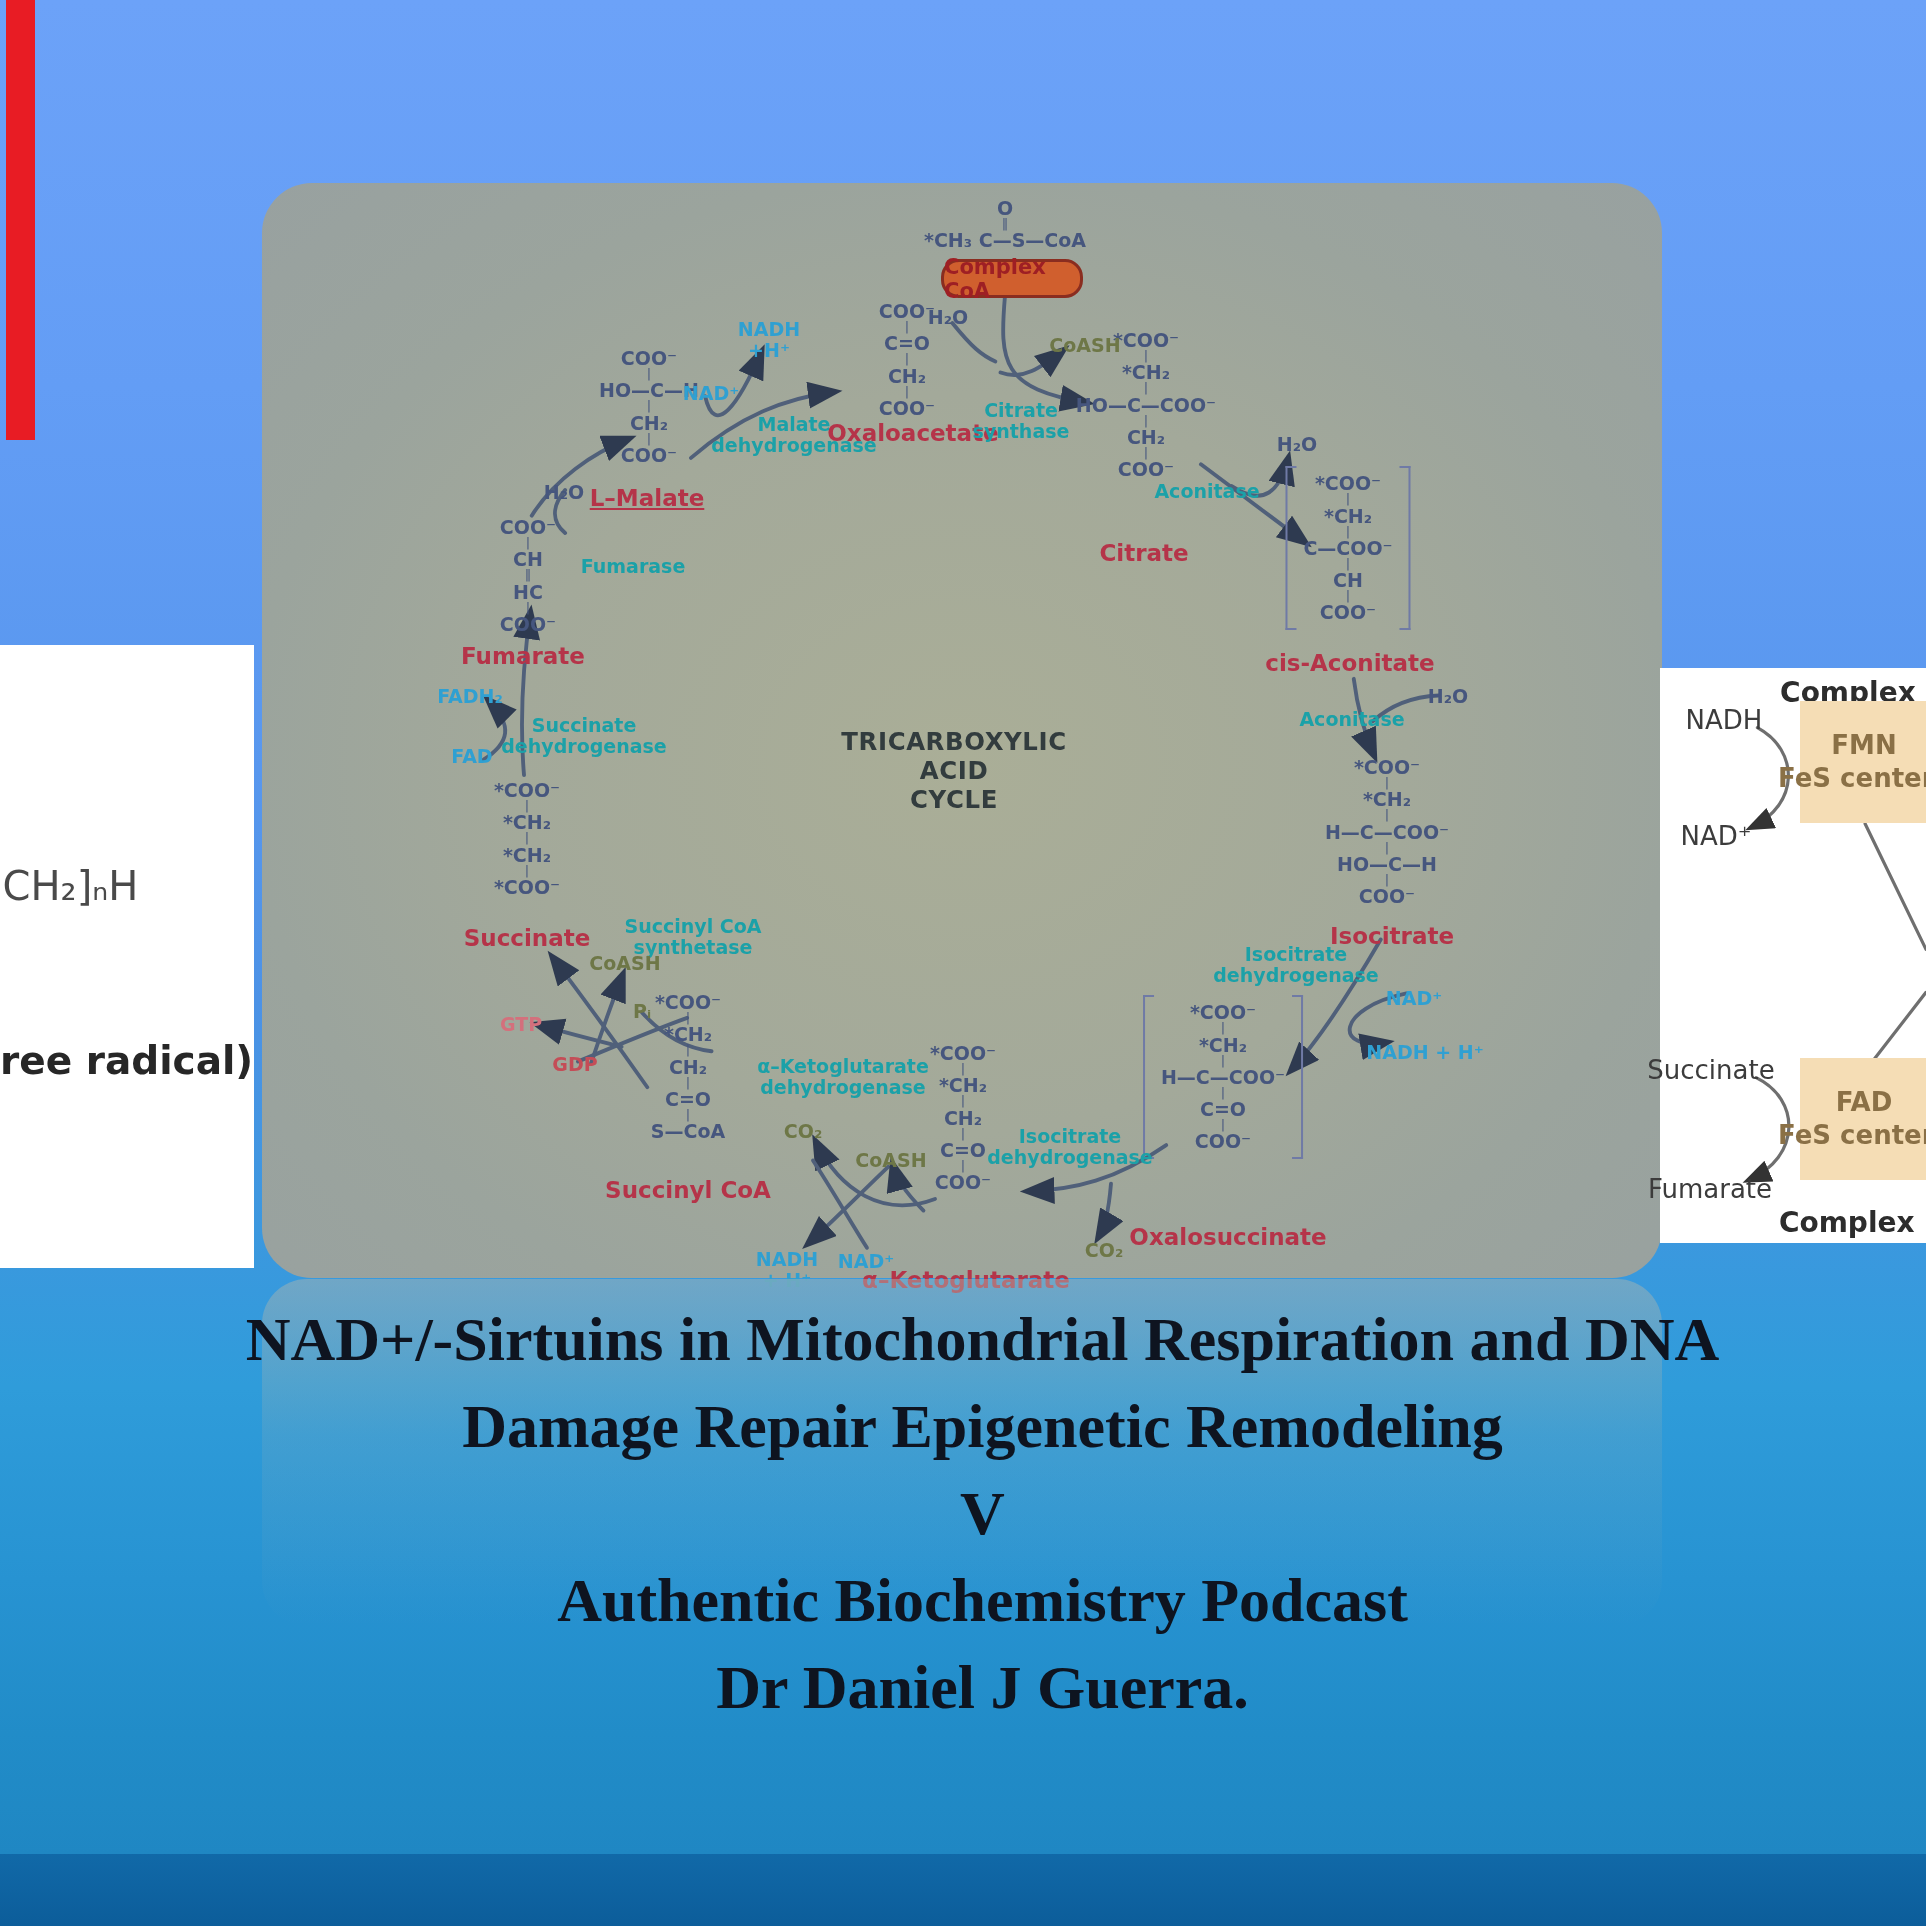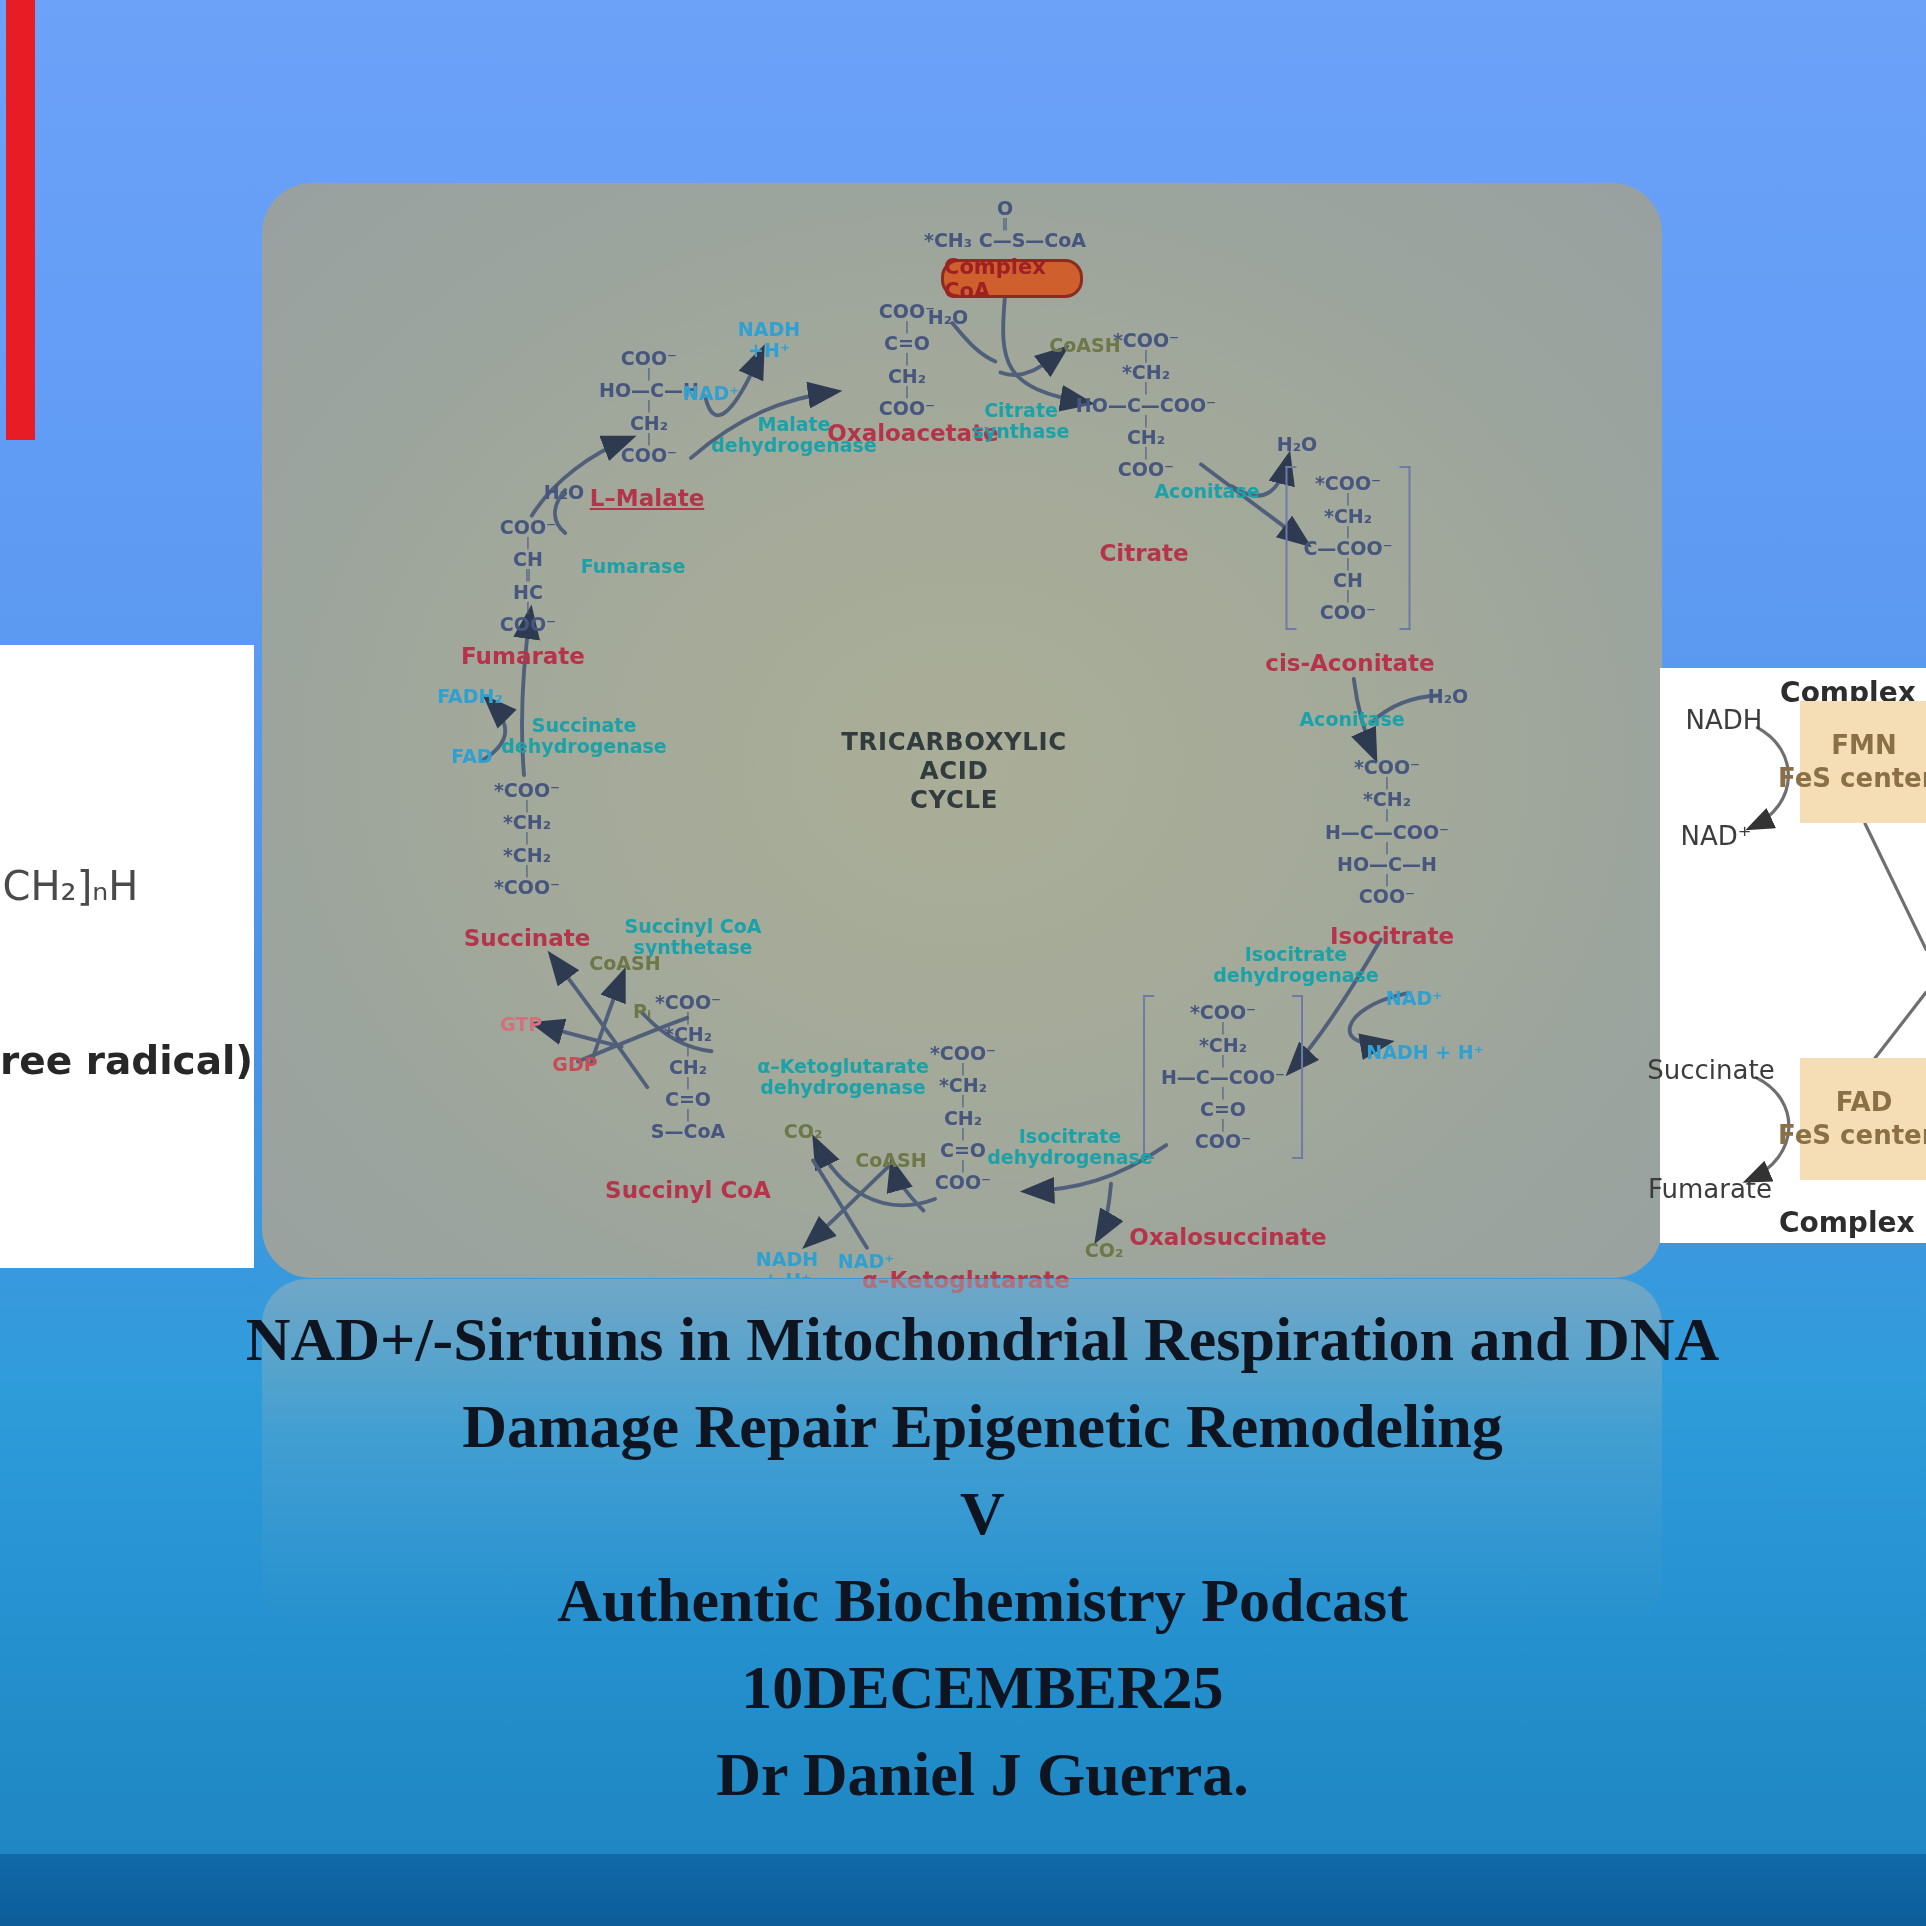--- a/index.html
+++ b/index.html
@@ -332,18 +332,17 @@
         <div class="elbl hdr" style="left: 202px; top: 538px;">Complex II</div>
       </div>
   </div>
 
   <div class="title-block">
 
   <div class="title-line">NAD+/-Sirtuins in Mitochondrial Respiration and DNA</div>
       <div class="title-line">Damage Repair Epigenetic Remodeling</div>
       <div class="title-line">V</div>
       <div class="title-line">Authentic Biochemistry Podcast</div>
-      <div class="title-line">10DECEMBER25</div>
       <div class="title-line">Dr Daniel J Guerra.</div>
     </div>
 
 </div>
 
 
 </body></html>

